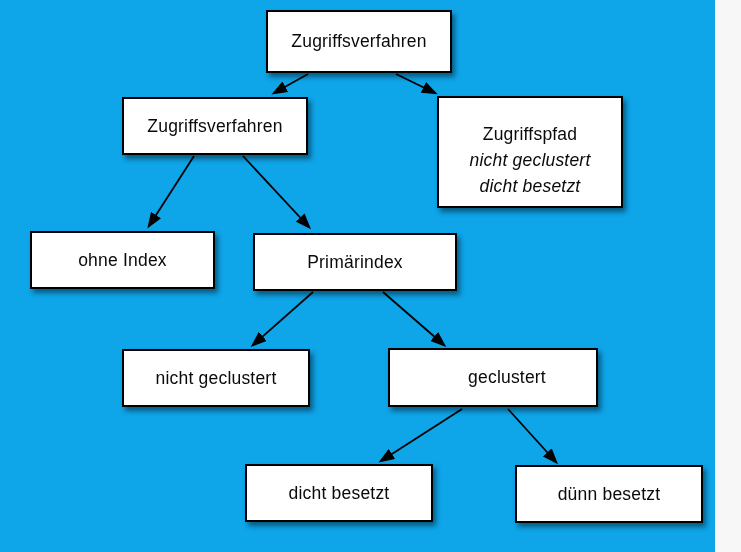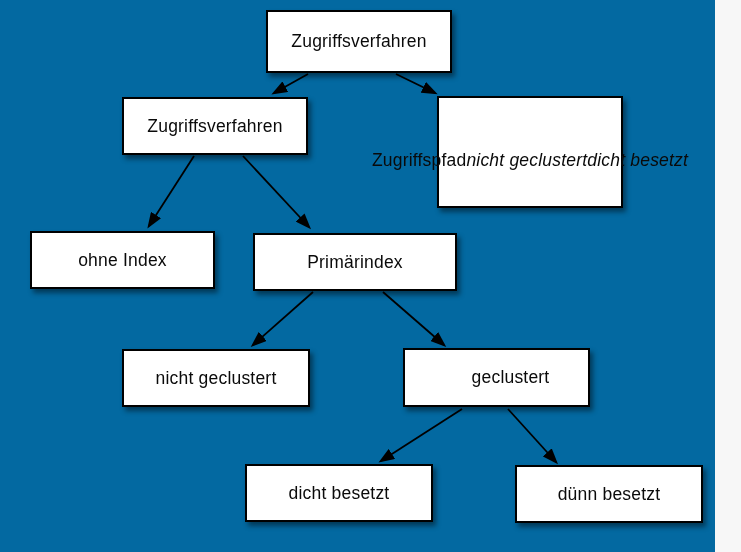--- a/index.html
+++ b/index.html
@@ -5,21 +5,21 @@
   html, body { margin: 0; padding: 0; }
   body {
     width: 741px; height: 552px;
     background: #ffffff;
     font-family: "Liberation Sans", sans-serif;
     overflow: hidden;
   }
   .canvas {
     position: relative;
     width: 741px; height: 552px;
-    background: #0369a1;
+    background: #0ea5e9;
     text-decoration: underline;
   }
   .right-strip {
     position: absolute;
     left: 715px; top: 0; width: 26px; height: 552px;
     background: #f7f7f7;
   }
   .edges-svg {
     position: absolute; left: 0; top: 0;
     width: 741px; height: 552px;
@@ -35,35 +35,35 @@
     display: flex;
     align-items: center;
     justify-content: center;
     font-size: 17.5px;
     letter-spacing: 0.2px;
     color: #0a0a0a;
     text-align: center;
     white-space: nowrap;
   }
   .node.multi {
-    flex-direction: row;
+    flex-direction: column;
     line-height: 26px;
     padding-top: 16px;
     text-align: center;
   }
   .node .ital { font-style: italic; }
 
   
   #n-zugriffsverfahren { left: 266px; top: 10px;  width: 186px; height: 63px; }
   #n-dateiorganisation { left: 122px; top: 97px;  width: 186px; height: 58px; }
   #n-zugriffspfad      { left: 437px; top: 96px;  width: 186px; height: 112px; }
   #n-ohne-index        { left: 30px;  top: 231px; width: 185px; height: 58px; }
   #n-primaerindex      { left: 253px; top: 233px; width: 204px; height: 58px; }
   #n-nicht-geclustert  { left: 122px; top: 349px; width: 188px; height: 58px; }
-  #n-geclustert        { left: 403px; top: 348px; width: 187px; height: 59px; padding-left: 28px; }
+  #n-geclustert        { left: 388px; top: 348px; width: 210px; height: 59px; padding-left: 28px; }
   #n-dicht-besetzt     { left: 245px; top: 464px; width: 188px; height: 58px; }
   #n-duenn-besetzt     { left: 515px; top: 465px; width: 188px; height: 58px; }
 </style>
 </head>
 <body>
 
 <div class="canvas">
 
   <div class="right-strip"></div>
 

